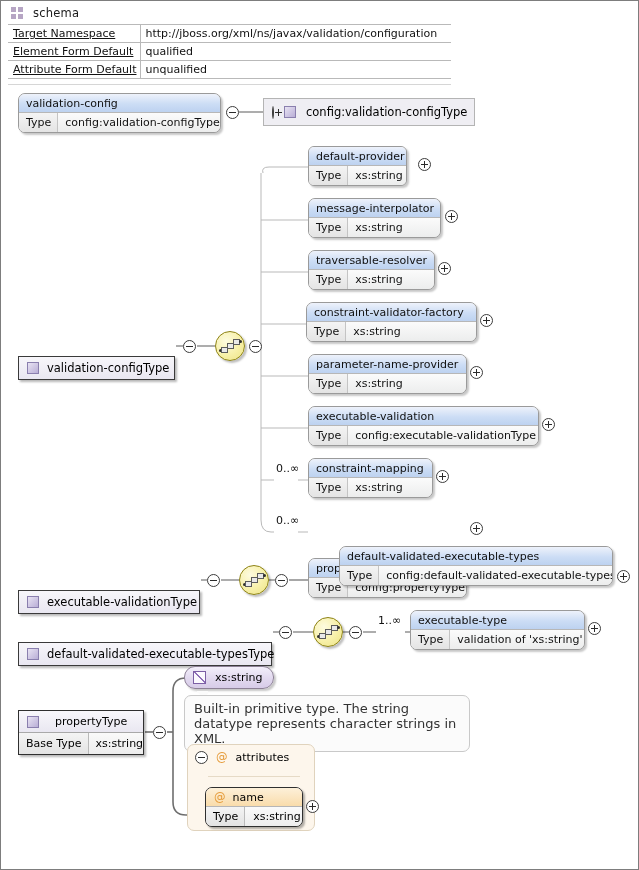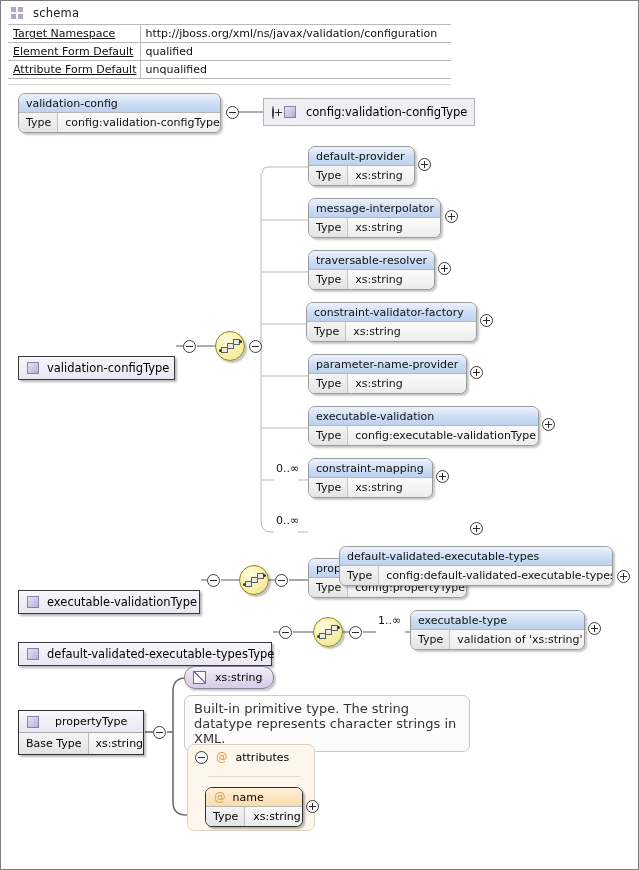--- a/index.html
+++ b/index.html
@@ -352,21 +352,21 @@
       <s class="d1"></s>
         <u class="l1"></u>
         <u class="l2"></u>
       <i class="b1"></i>
         <i class="b2"></i>
         <i class="b3"></i>
         <s class="d2"></s>
     </div>
     <div class="tgl" style="left:248px; top:339px;"></div>
 
-    <div class="el-box" style="left:307px; top:145px; width:107px;">
+    <div class="el-box" style="left:307px; top:145px; width:99px;border-radius:6px;">
       <div class="el-name">default-provider</div>
       <div class="el-type">
         <span class="k">Type</span>
         <span class="v">xs:string</span>
       </div>
     </div>
     <div class="tgl plus" style="left:417px; top:157px;"></div>
 
     <div class="el-box" style="left:307px; top:197px; width:133px;">
       <div class="el-name">message-interpolator</div>

